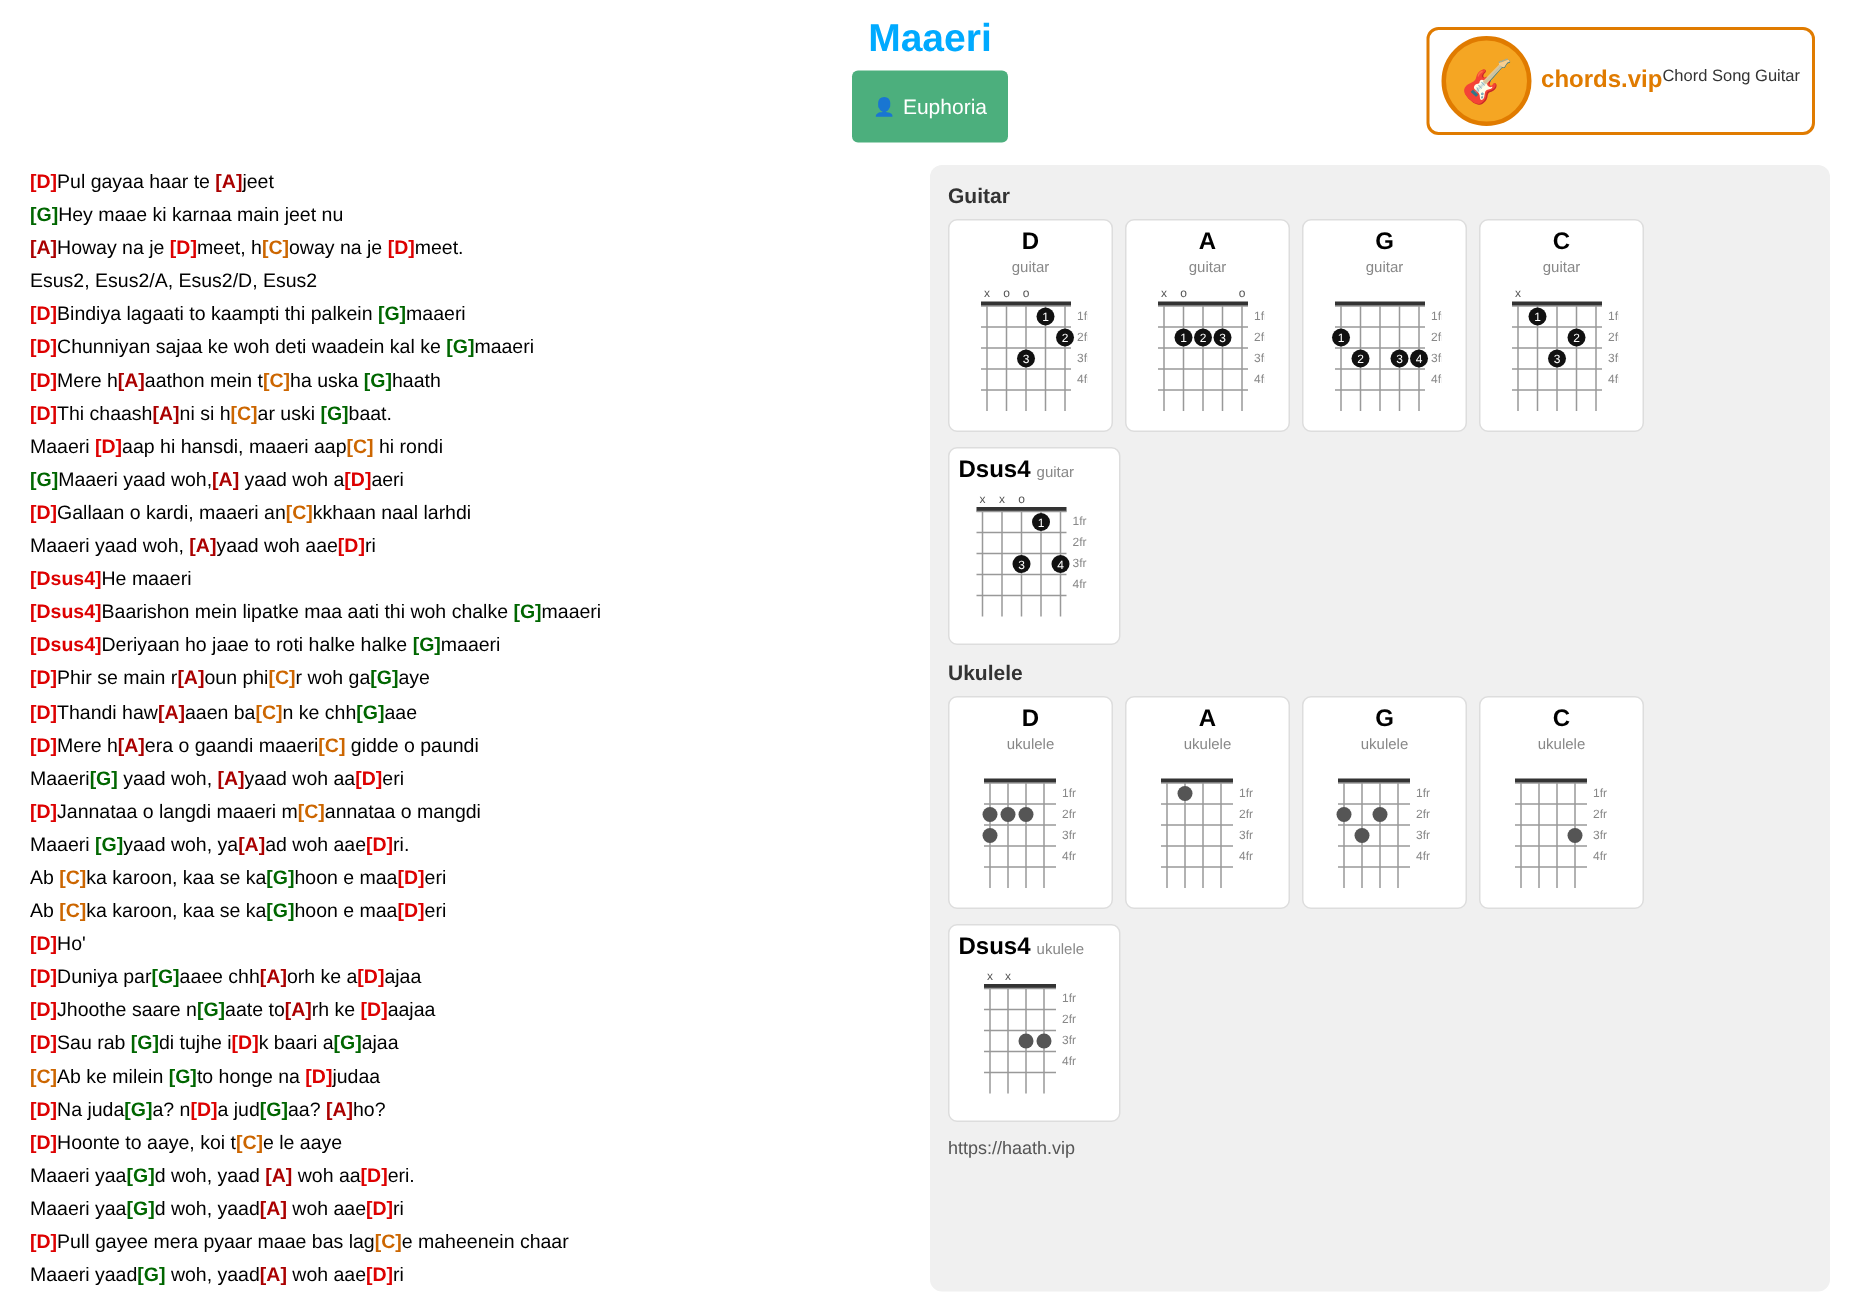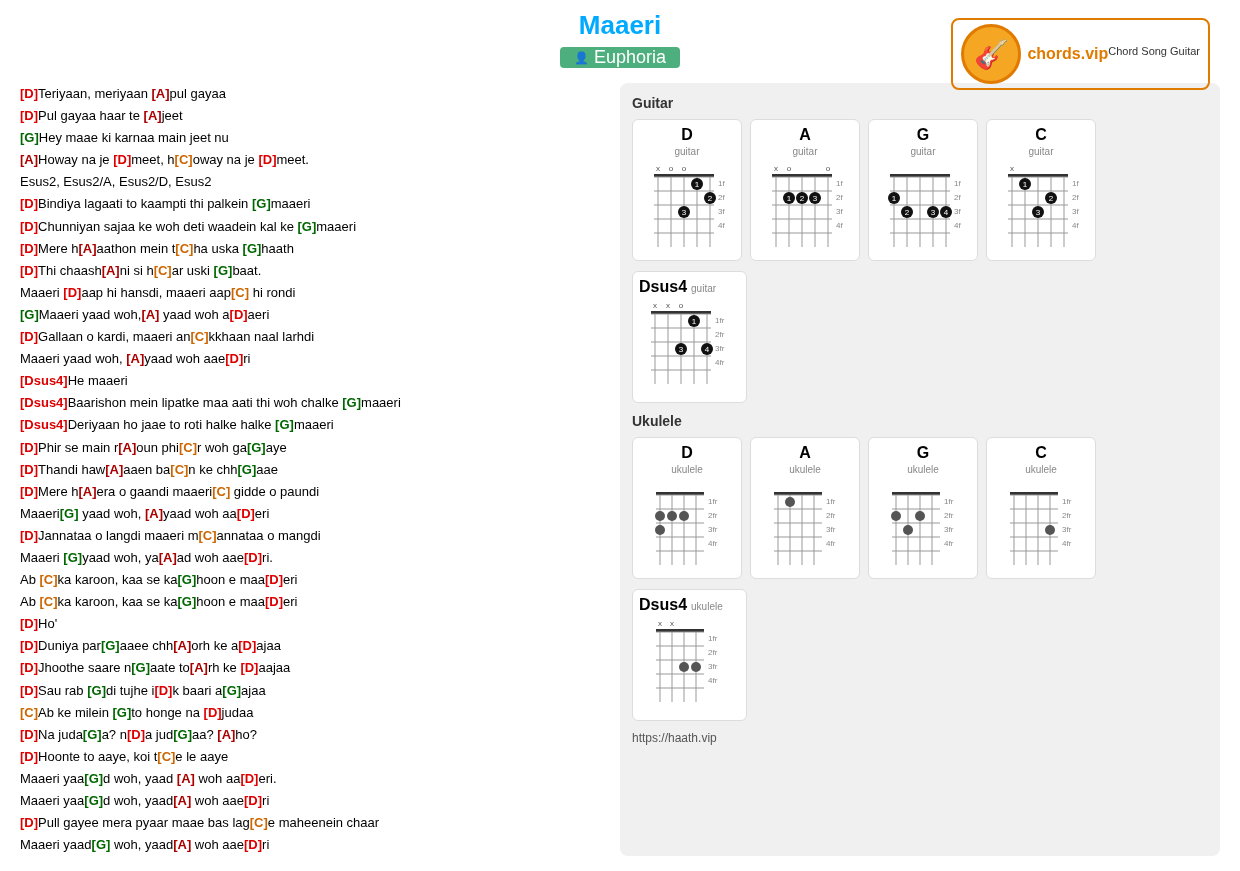--- a/index.html
+++ b/index.html
@@ -1,20 +1,20 @@
 <!DOCTYPE html>
 <html><head>
   <meta charset="utf-8">
   <style>
     * { margin: 0; padding: 0; box-sizing: border-box; }
     body { font-family: Arial, sans-serif; font-size: 13px; background: #fff; color: #000; }
 
     .page { display: flex; flex-direction: column; padding: 10px 20px; }
     .song-title { color: #00aaff; font-size: 26px; font-weight: bold; margin-bottom: 6px; }
-    .artist-badge { background: #4caf7d; color: #fff; padding: 0 14px; border-radius: 4px; font-size: 18px; display: inline-flex; align-items: center; gap: 5px; }
+    .artist-badge { background: #4caf7d; color: #fff; padding: 16px 14px; border-radius: 4px; font-size: 14px; display: inline-flex; align-items: center; gap: 5px; }
     .artist-badge::before { content: "👤"; font-size: 12px; }
 
     .logo-area { position: absolute; top: 8px; right: 10px; }
     .logo-box { background: #f5a623; border-radius: 50%; width: 60px; height: 60px; display: flex; align-items: center; justify-content: center; font-size: 28px; color: #fff; border: 3px solid #e07b00; }
     .logo-wrapper { display: flex; align-items: center; gap: 6px; border: 2px solid #e07b00; border-radius: 8px; padding: 4px 8px; }
     .brand-text { display: flex; flex-direction: row; }
     .brand-main { color: #e07b00; font-weight: bold; font-size: 16px; }
     .brand-sub { color: #333; font-size: 11px; }
 
     .main-content { display: flex; gap: 20px; }
@@ -58,21 +58,20 @@
           <span class="brand-main">chords.vip</span>
           <span class="brand-sub">Chord Song Guitar</span>
         </div>
       </div>
     </div>
   </div>
 
   <div class="main-content">
 
     <div class="lyrics-section">
-      <div><span class="chord-d">[D]</span>Teriyaan, meriyaan <span class="chord-a">[A]</span>pul gayaa</div>
       <div><span class="chord-d">[D]</span>Pul gayaa haar te <span class="chord-a">[A]</span>jeet</div>
       <div><span class="chord-g">[G]</span>Hey maae ki karnaa main jeet nu</div>
       <div><span class="chord-a">[A]</span>Howay na je <span class="chord-d">[D]</span>meet, h<span class="chord-c">[C]</span>oway na je <span class="chord-d">[D]</span>meet.</div>
       <div>Esus2, Esus2/A, Esus2/D, Esus2</div>
       <div><span class="chord-d">[D]</span>Bindiya lagaati to kaampti thi palkein <span class="chord-g">[G]</span>maaeri</div>
       <div><span class="chord-d">[D]</span>Chunniyan sajaa ke woh deti waadein kal ke <span class="chord-g">[G]</span>maaeri</div>
       <div><span class="chord-d">[D]</span>Mere h<span class="chord-a">[A]</span>aathon mein t<span class="chord-c">[C]</span>ha uska <span class="chord-g">[G]</span>haath</div>
       <div><span class="chord-d">[D]</span>Thi chaash<span class="chord-a">[A]</span>ni si h<span class="chord-c">[C]</span>ar uski <span class="chord-g">[G]</span>baat.</div>
       <div>Maaeri <span class="chord-d">[D]</span>aap hi hansdi, maaeri aap<span class="chord-c">[C]</span> hi rondi</div>
       <div><span class="chord-g">[G]</span>Maaeri yaad woh,<span class="chord-a">[A]</span> yaad woh a<span class="chord-d">[D]</span>aeri</div>

